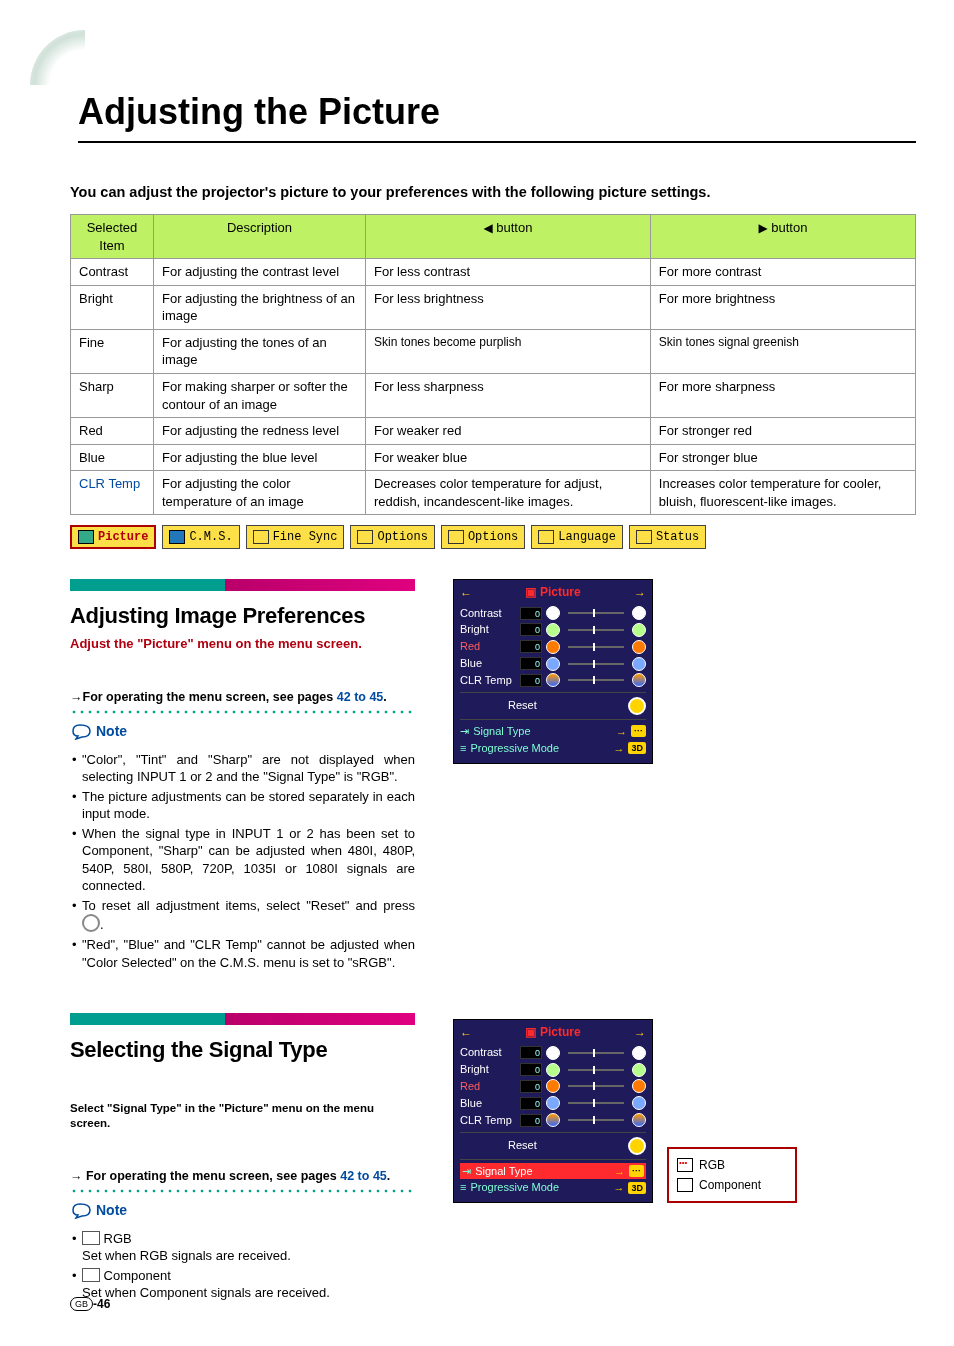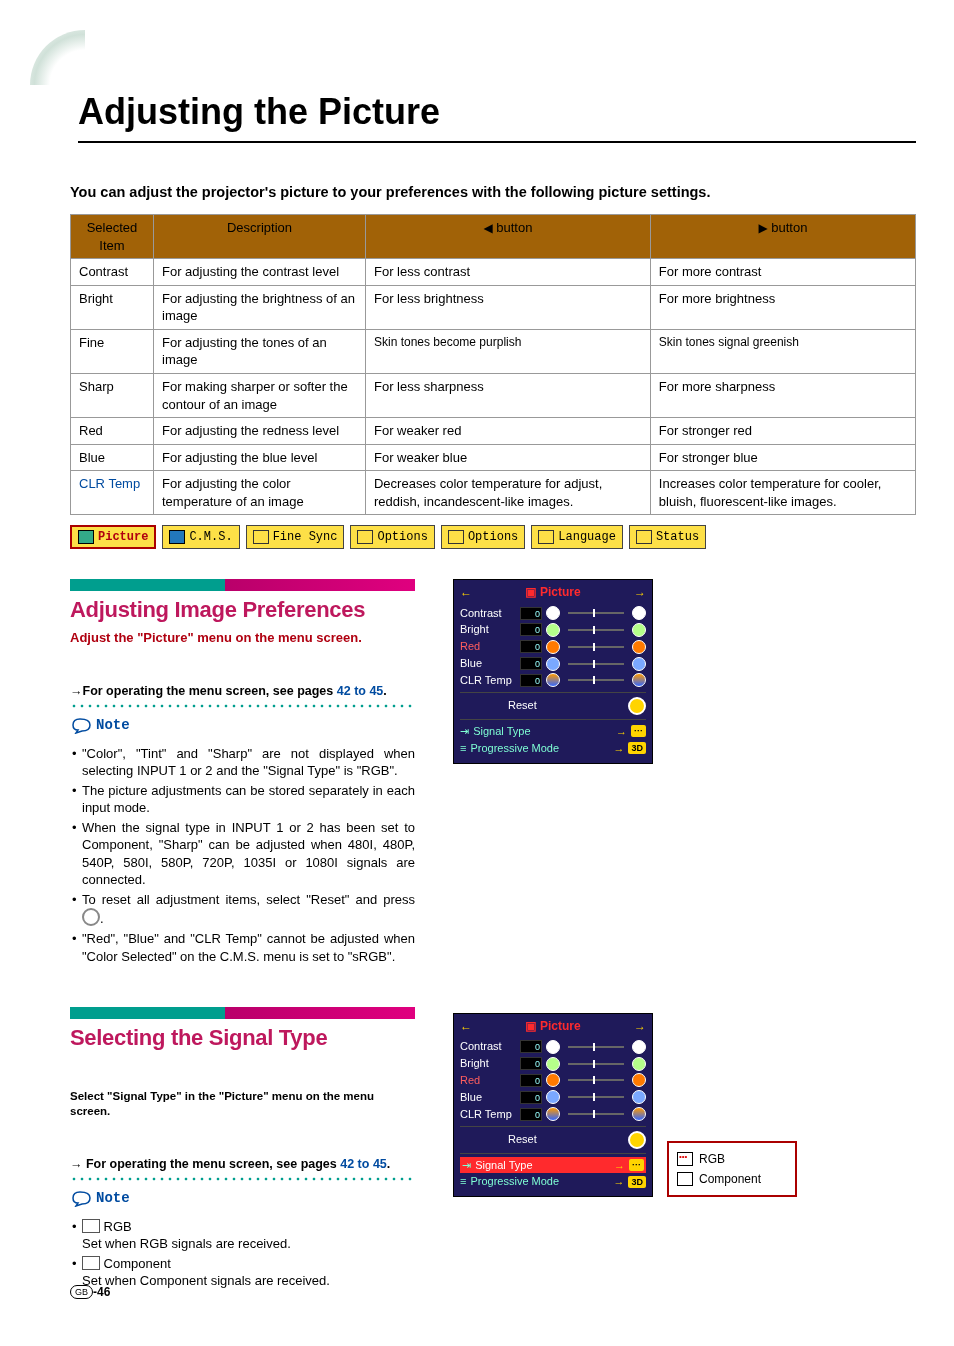--- a/index.html
+++ b/index.html
@@ -46,21 +46,21 @@
   }
   table.desc th, table.desc td {
     border: 1px solid #999;
     padding: 4px 8px;
     vertical-align: top;
     text-align: left;
   }
   table.desc th {
     text-align: center;
     font-weight: normal;
-    background: #a16207;
+    background: #bef264;
   }
   table.desc .link { color: #004ba0; }
   .tri { font-size: 12px; }
   .menu-bar {
     margin-top: 10px;
     display: flex;
     gap: 6px;
     font-family: "Courier New", monospace;
     font-size: 12px;
   }
@@ -97,25 +97,25 @@
     height:12px;
     background:#009e8e;
     margin-bottom:2px;
     position:relative;
   }
   .teal-bar-wrap .mag{
     position:absolute; right:0; top:0; bottom:0; width:55%;
     background:linear-gradient(to right, #b9006a, #e0007f);
   }
   h2.section {
-    color: #be185d;
+    color: #000000;
     font-family: Arial Black, Arial, sans-serif;
     font-weight: 900;
     font-size: 22px;
-    margin: 4px 0 4px 0;
+    margin: 10px 0 4px 0;
     letter-spacing: -0.3px;
   }
   .red-bold {
     color: #b00010;
     font-weight: bold;
     font-size: 13px;
   }
   .op-line {
     font-weight: bold;
     font-size: 12.5px;
@@ -129,21 +129,20 @@
     background-repeat: repeat-x;
     margin: 4px 0 8px 0;
   }
   .note-head {
     color: #004ba0;
     font-weight: bold;
     font-size: 14px;
     display:inline-flex;
     align-items:center;
     gap:4px;
-    font-family:Liberation Mono, monospace;
   }
   .note-head svg{ vertical-align:middle;}
   ul.bullets {
     list-style: none;
     padding: 0 0 0 2px;
     margin: 6px 0 0 0;
     font-size: 13px;
     text-align: justify;
   }
   ul.bullets li {

